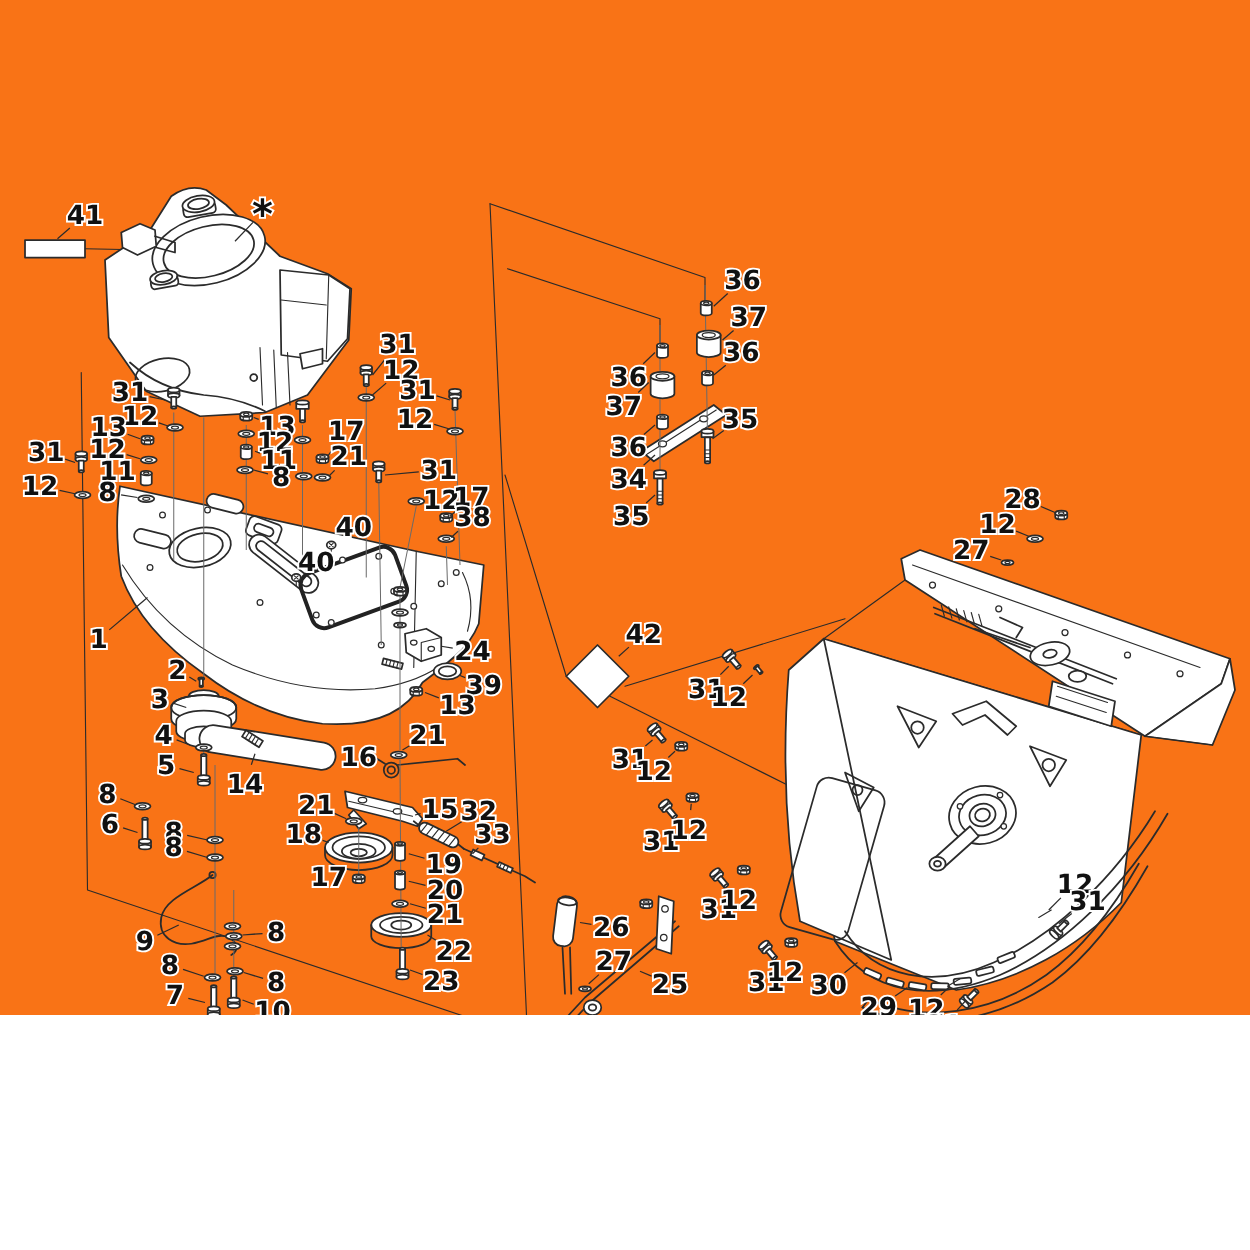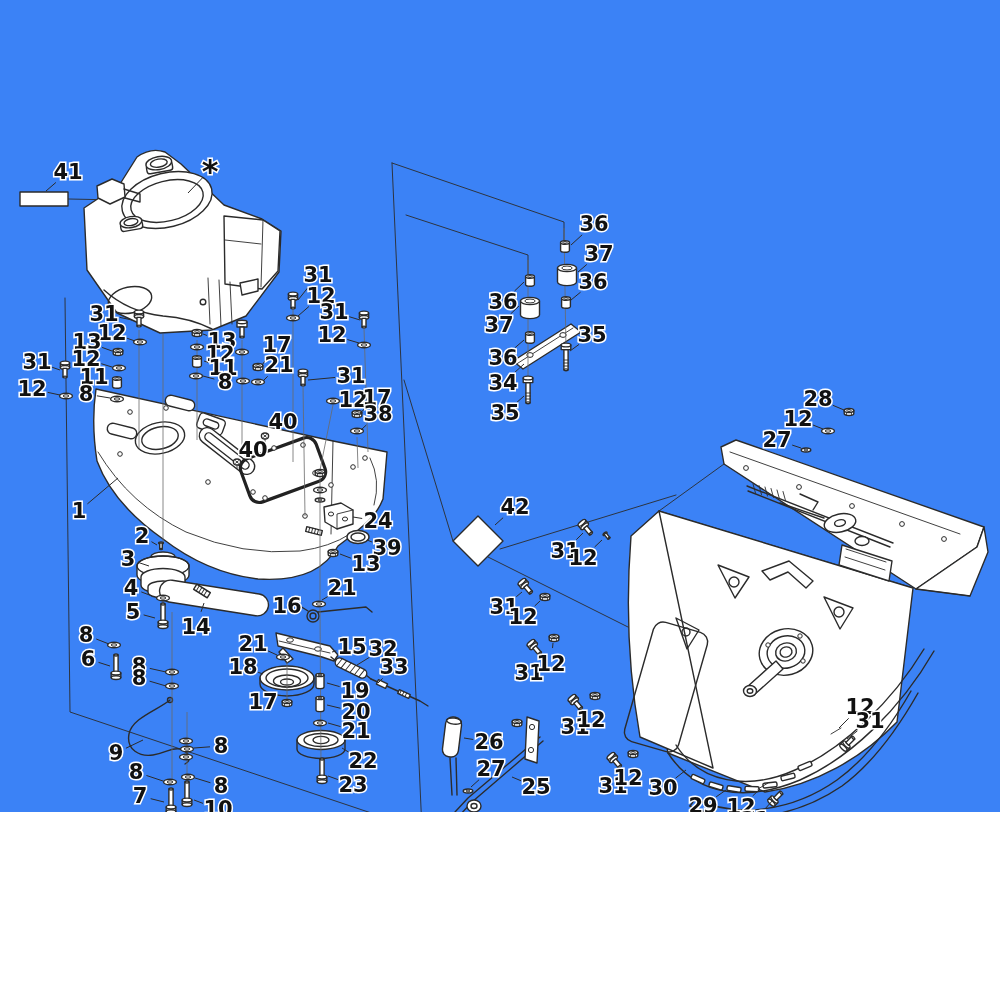--- a/index.html
+++ b/index.html
@@ -1,16 +1,16 @@
 <!DOCTYPE html>
 <html><head>
 <meta charset="utf-8">
 <style>
   html,body{margin:0;padding:0;background:#fff;}
-  #stage{width:1000px;height:812px;position:relative;background:#3b82f6;}
+  #stage{width:1000px;height:812px;position:relative;background:#f97316;}
   svg{display:block}
   .ln{stroke:#2b2b2b;stroke-width:1.4;fill:#fff;stroke-linejoin:round;stroke-linecap:round}
   .lnf{stroke:#2b2b2b;stroke-width:1.4;fill:none;stroke-linejoin:round;stroke-linecap:round}
   .thin{stroke:#2b2b2b;stroke-width:0.9;fill:none;stroke-linejoin:round;stroke-linecap:round}
   .xthin{stroke:#6a6a6a;stroke-width:0.8;fill:none}
   .hole{stroke:#2b2b2b;stroke-width:1;fill:#fff}
   .gask{stroke:#222;stroke-width:3.2;fill:none}
   .leader{stroke:#2b2b2b;stroke-width:1;fill:none}
   .callout{font-family:"DejaVu Sans","Liberation Sans",sans-serif;font-size:21px;font-weight:bold;
            fill:#111;text-anchor:middle;paint-order:stroke;stroke:#fff;stroke-width:3px}

